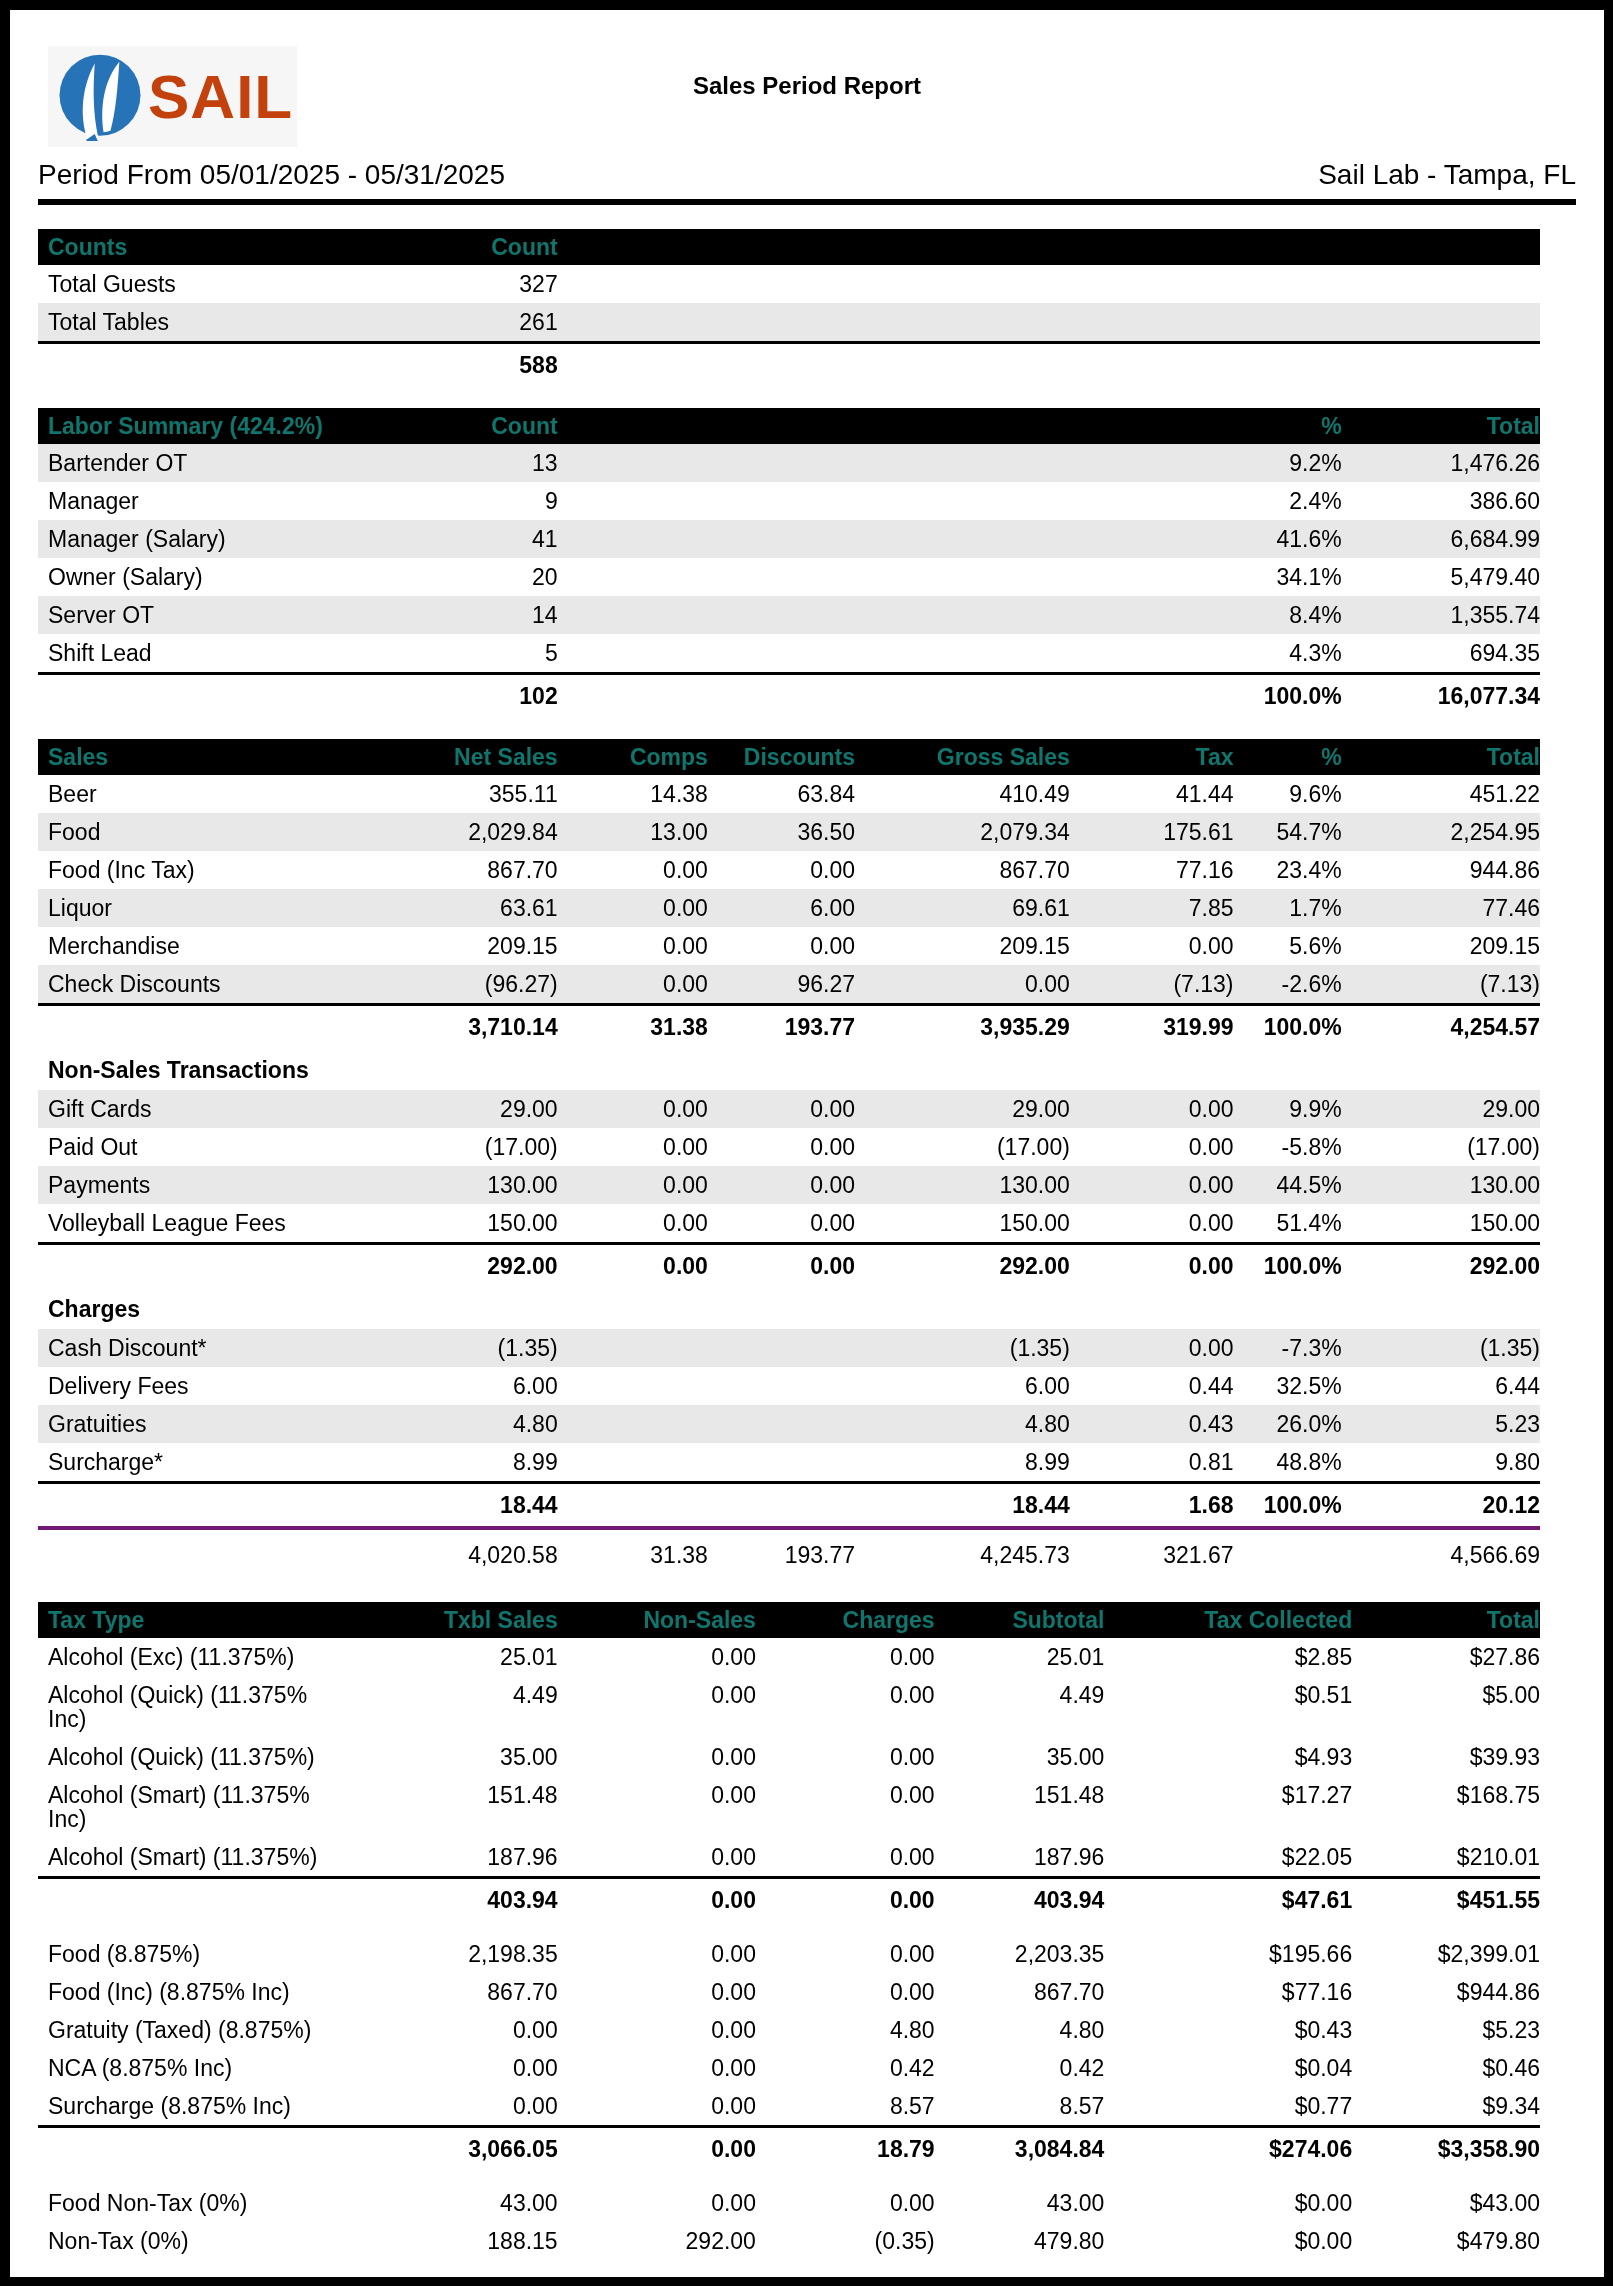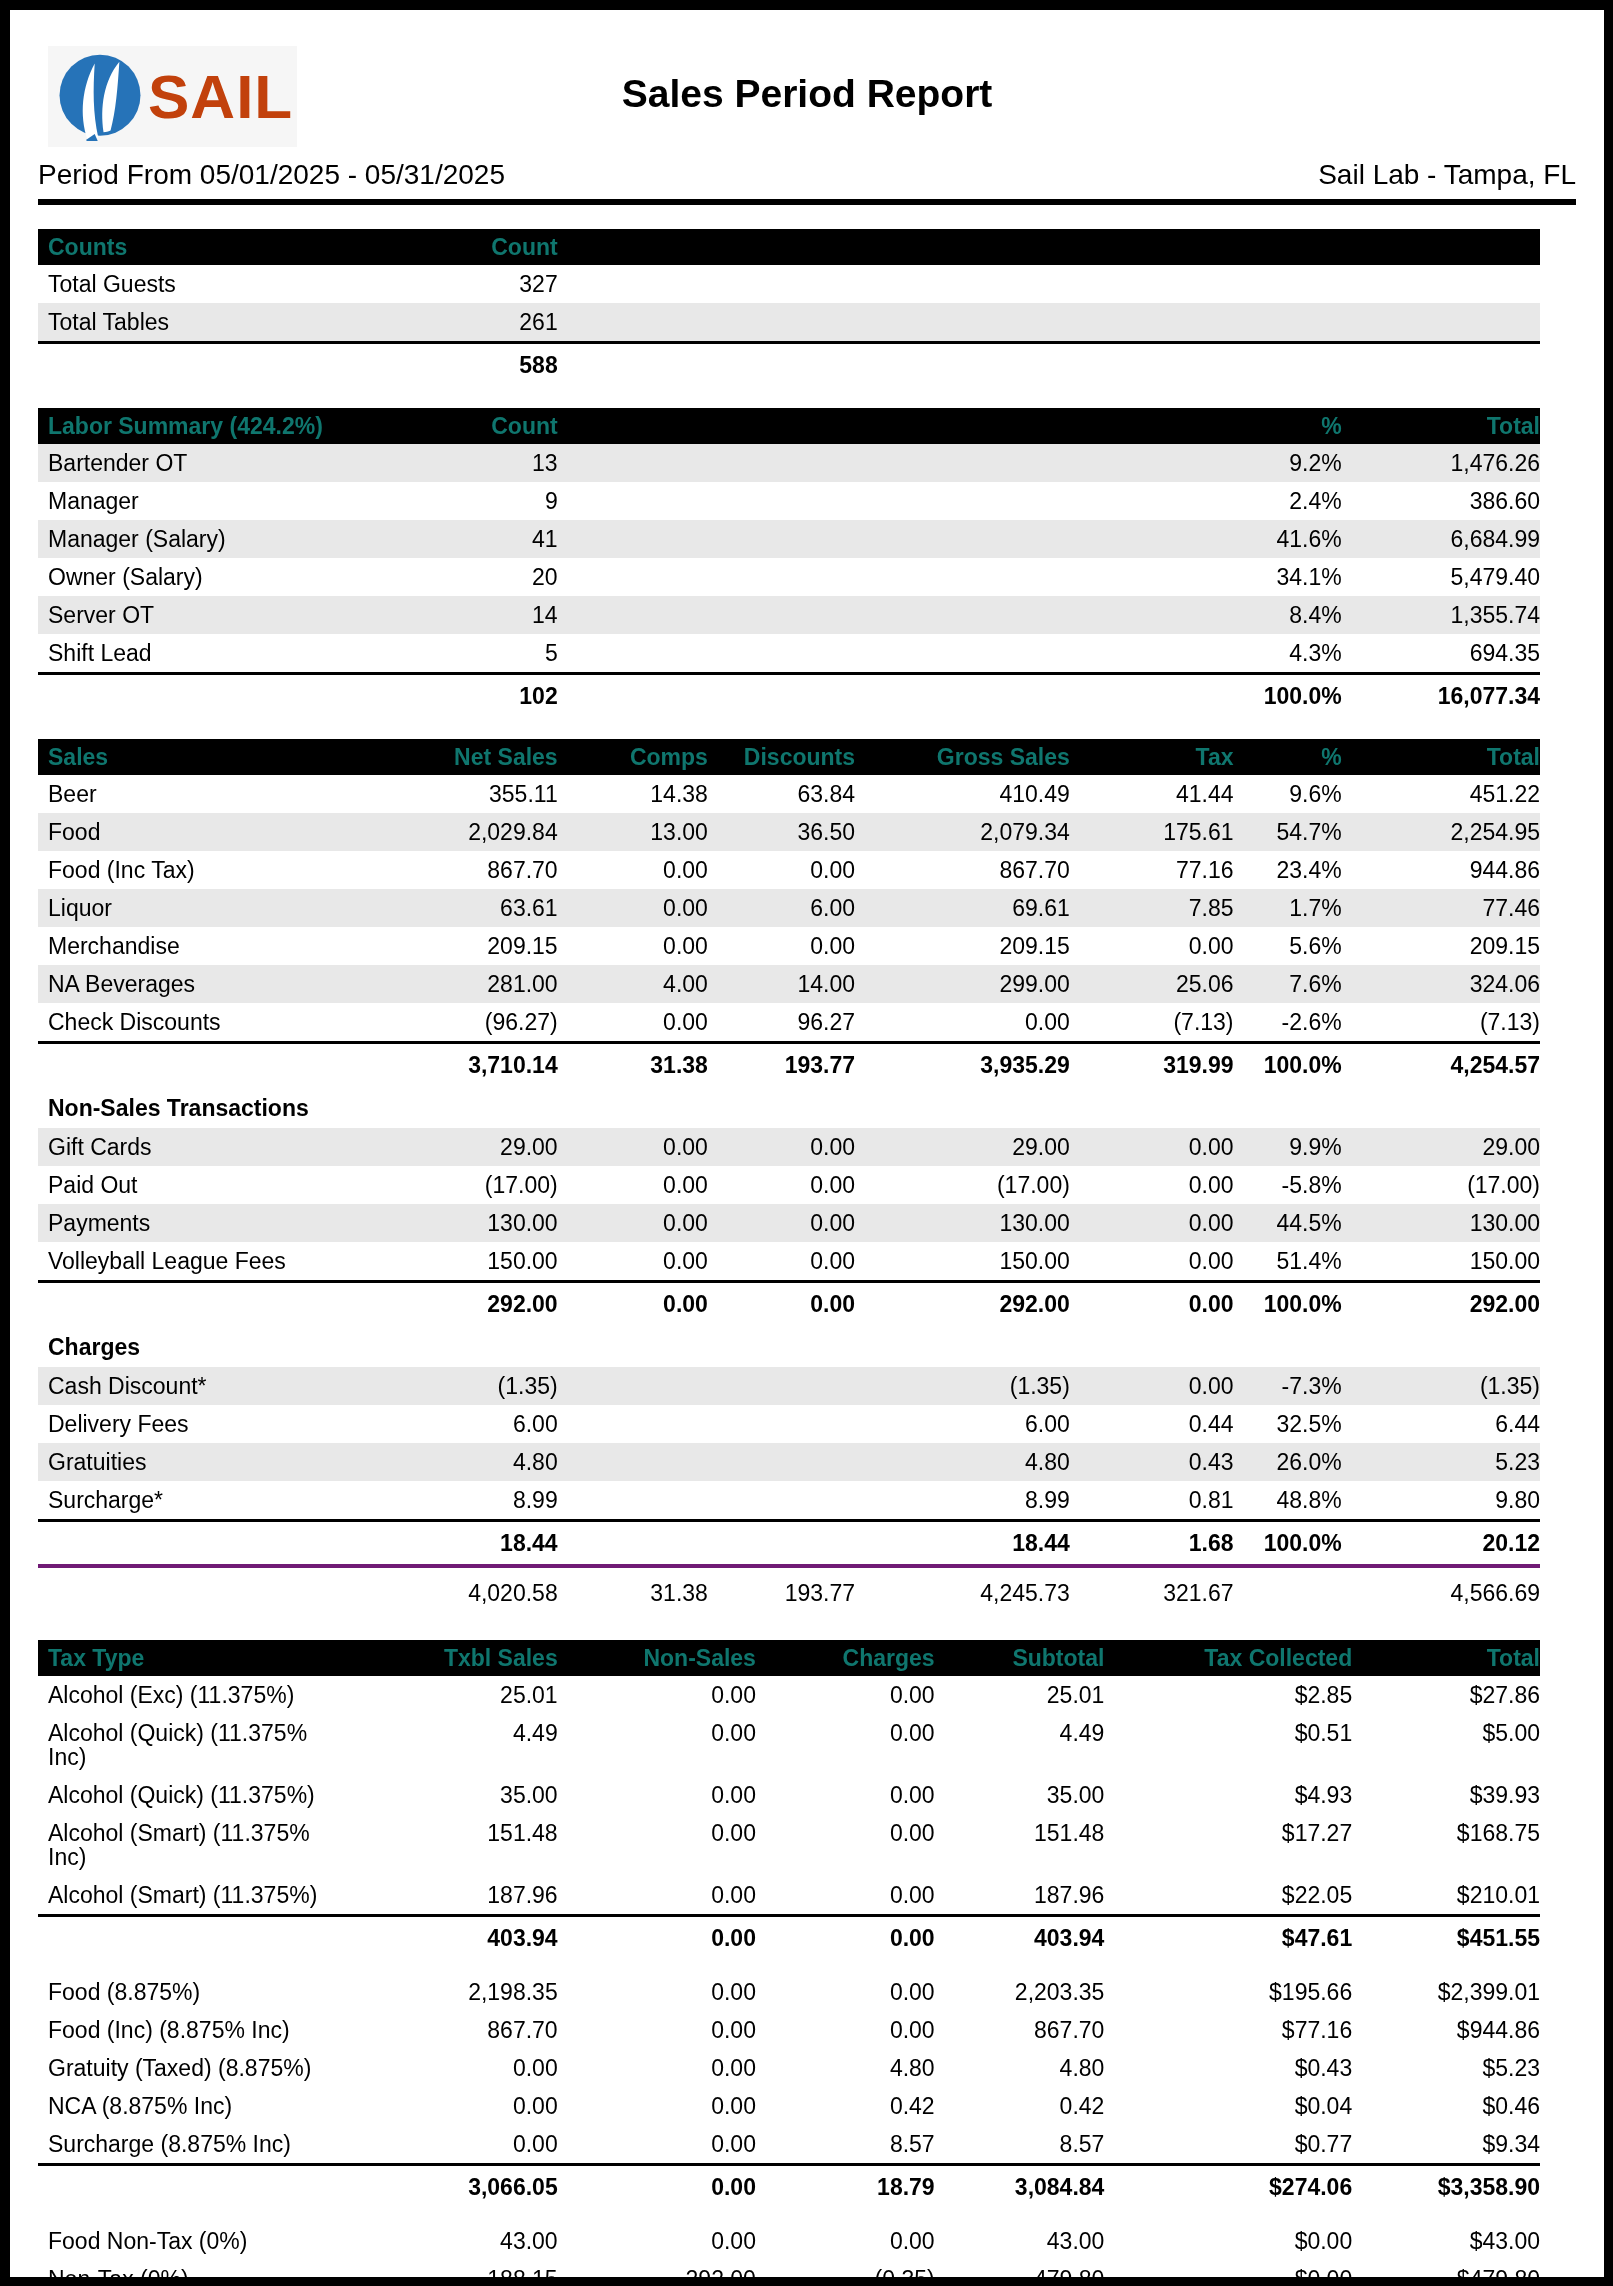--- a/index.html
+++ b/index.html
@@ -12,21 +12,21 @@
   
   .brand-row { margin-top:36px; position:relative; height:103px; }
   .logo-box {
     position:absolute; left:10px; top:0; width:249px; height:101px;
     background:#f6f6f6; display:flex; align-items:center; padding-left:8px;
   }
   .logo-mark { width:88px; height:88px; flex:0 0 auto; }
   .logo-word { font-size:62px; font-weight:bold; color:#c2410c; letter-spacing:1px; margin-left:4px; }
   .report-title {
     position:absolute; left:0; right:0; top:26px; text-align:center;
-    font-size:39px; font-weight:bold;
+    font-size:24px; font-weight:bold;
   }
   .period-row {
     margin-top:10px; display:flex; justify-content:space-between; align-items:flex-end;
     font-size:28px; padding-bottom:8px; border-bottom:6px solid #000;
   }
   
   table { border-collapse:collapse; table-layout:fixed; width:1502px; }
   th, td { font-size:23px; line-height:24px; padding:7px 0; vertical-align:top; }
   thead th { background:#000; color:#0f766e; font-weight:bold; text-align:right; padding:6px 0; }
   thead th.lbl { text-align:left; padding-left:10px; }
@@ -249,30 +249,20 @@
           <td class="lbl">Merchandise</td>
           <td class="num">209.15</td>
           <td class="num">0.00</td>
           <td class="num">0.00</td>
           <td class="num">209.15</td>
           <td class="num">0.00</td>
           <td class="num">5.6%</td>
           <td class="num">209.15</td>
         </tr>
         <tr>
-          <td class="lbl">NA Beverages</td>
-          <td class="num">281.00</td>
-          <td class="num">4.00</td>
-          <td class="num">14.00</td>
-          <td class="num">299.00</td>
-          <td class="num">25.06</td>
-          <td class="num">7.6%</td>
-          <td class="num">324.06</td>
-        </tr>
-        <tr>
           <td class="lbl">Check Discounts</td>
           <td class="num">(96.27)</td>
           <td class="num">0.00</td>
           <td class="num">96.27</td>
           <td class="num">0.00</td>
           <td class="num">(7.13)</td>
           <td class="num">-2.6%</td>
           <td class="num">(7.13)</td>
         </tr>
       </tbody>

